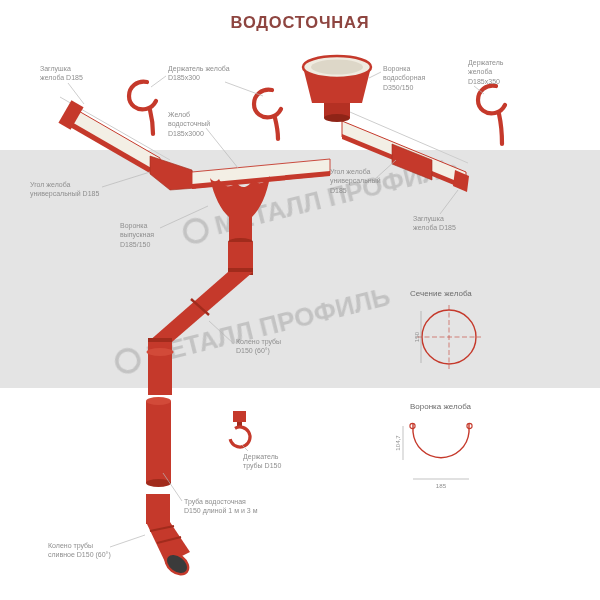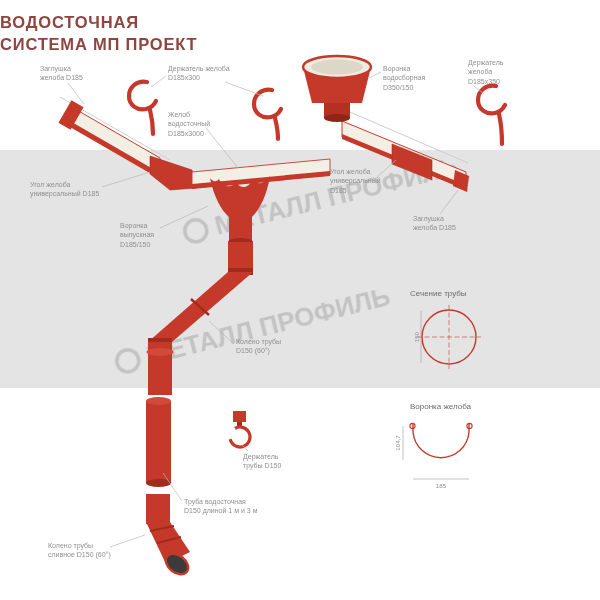--- a/index.html
+++ b/index.html
@@ -1,19 +1,19 @@
 <!DOCTYPE html>
 <html><head>
 <meta charset="utf-8">
 <style>
   *{margin:0;padding:0;box-sizing:border-box}
   html,body{width:600px;height:600px;background:#fff;font-family:"Liberation Sans",sans-serif}
   .stage{position:relative;width:600px;height:600px;overflow:hidden;background:#fff}
   .stage svg{position:absolute;left:0;top:0;z-index:1}
-  .title{position:absolute;left:0;right:0;top:11px;text-align:left;color:#8e4540;
+  .title{position:absolute;left:0;right:0;top:11px;text-align:center;color:#8e4540;
          font-weight:bold;font-size:16.5px;line-height:1.35;letter-spacing:.8px;z-index:6}
   .label{position:absolute;font-size:7px;line-height:1.35;color:#8f8f8f;
          white-space:pre-line;z-index:6}
   .sec-title{position:absolute;font-size:8px;color:#6b6b6b;z-index:6;white-space:pre-line}
 </style>
 </head>
 <body>
 
 <div class="stage">
 
@@ -146,21 +146,20 @@
       <path d="M160,228 L208,206"></path>
       <path d="M234,344 L209,321"></path>
       <path d="M248,451 L242,445"></path>
       <path d="M182,501 L163,473"></path>
       <path d="M110,547 L145,535"></path>
     </g>
   </svg>
 
   <div class="title">
     <div>ВОДОСТОЧНАЯ</div>
-    <div>СИСТЕМА МП ПРОЕКТ</div>
   </div>
 
   <div class="label" style="left:40px;top:64px">Заглушка
 желоба D185</div>
   <div class="label" style="left:168px;top:64px">Держатель желоба
 D185х300</div>
   <div class="label" style="left:383px;top:64px">Воронка
 водосборная
 D350/150</div>
   <div class="label" style="left:468px;top:58px">Держатель
@@ -181,16 +180,16 @@
 D185/150</div>
   <div class="label" style="left:236px;top:337px">Колено трубы
 D150 (60°)</div>
   <div class="label" style="left:243px;top:452px">Держатель
 трубы D150</div>
   <div class="label" style="left:184px;top:497px">Труба водосточная
 D150 длиной 1 м и 3 м</div>
   <div class="label" style="left:48px;top:541px">Колено трубы
 сливное D150 (60°)</div>
 
-  <div class="sec-title" style="left:410px;top:289px">Сечение трубы</div>
+  <div class="sec-title" style="left:410px;top:289px">Сечение желоба</div>
   <div class="sec-title" style="left:410px;top:402px">Воронка желоба</div>
 
 </div>
 
 </body></html>

